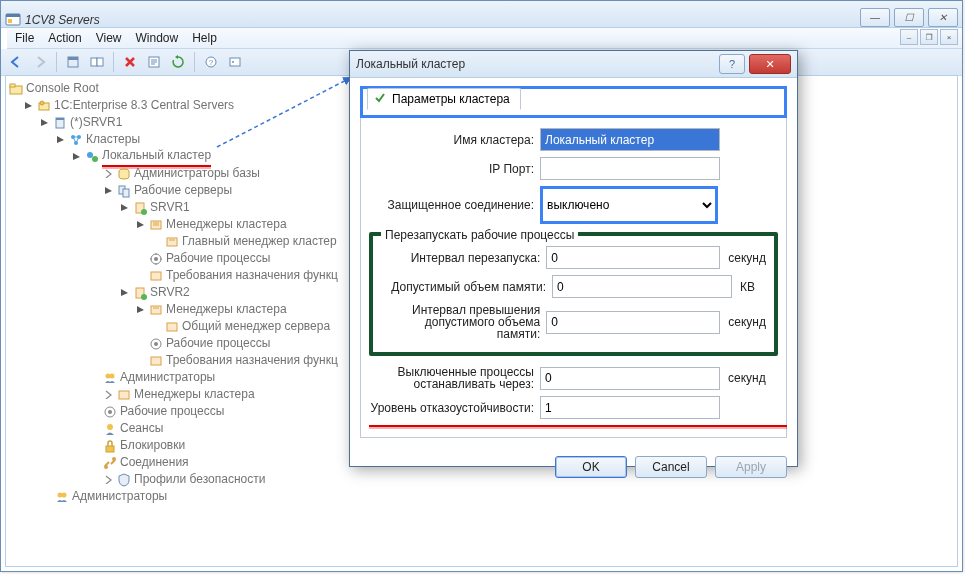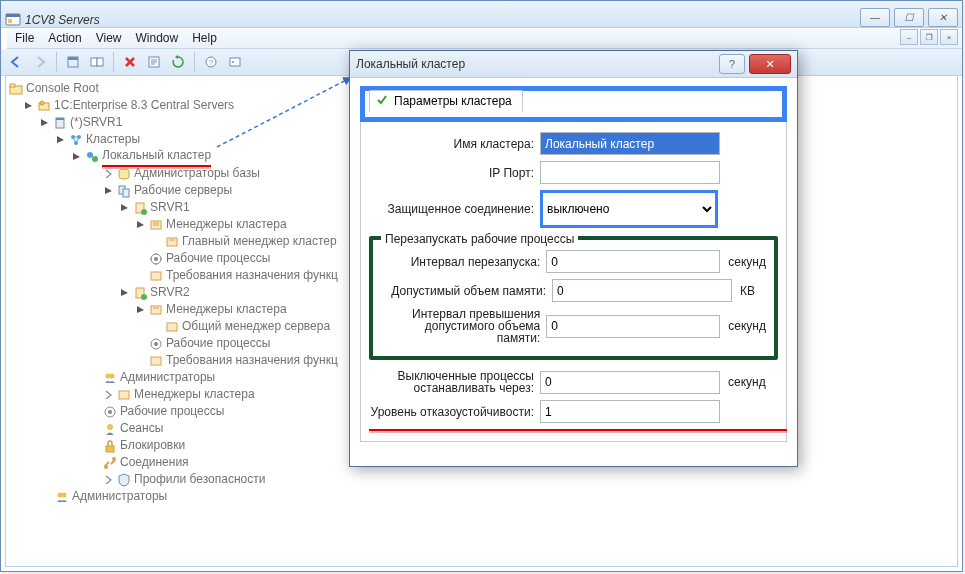--- a/index.html
+++ b/index.html
@@ -122,21 +122,21 @@
   background:linear-gradient(#e06a64,#c33a32);
   border:1px solid #9e2a24;border-radius:3px;
   display:flex;align-items:center;justify-content:center;color:#fff;font-size:11px;
   margin-left:4px;cursor:pointer;
 }
 .dlg-help{
   width:24px;height:18px;border:1px solid #8aa8c7;border-radius:3px;background:linear-gradient(#f4f8fc,#dbe8f6);
   display:flex;align-items:center;justify-content:center;color:#4a6a8e;font-size:11px;margin-left:4px;cursor:pointer;
 }
 .dlg-body{ padding:8px 10px 10px 10px;}
-.tab-holder{ border:5px solid #3b82f6; height:26px; position:relative;padding-left:35px;}
+.tab-holder{ border:3px solid #3b82f6; height:26px; position:relative;padding-left:35px;}
 .tab {
   position:absolute; top:-1px; left:4px;
   background:#fff;border:1px solid #bfcad6;border-bottom:1px solid #fff;
   padding:3px 10px 3px 6px;
   display:flex;align-items:center;
   border-radius:2px 2px 0 0;
   font-size:12px;
 }
 .tab .tab-icon{width:14px;height:14px;margin-right:4px;}
 .tab-panel {
@@ -648,13 +648,18 @@
         <input class="finput" value="0" style="">
         <div class="funit">секунд</div>
       </div>
       <div class="frow">
         <div class="flabel">Уровень отказоустойчивости:</div>
         <input class="finput" value="1" style="">
       </div>
       <div style="margin-left:0px;margin-top:-2px;height:2px;width:418px" class="underline-red"></div>
     </div>
   </div>
+  <div class="dlg-buttons">
+    <button class="dbtn default">OK</button>
+    <button class="dbtn">Cancel</button>
+    <button class="dbtn disabled">Apply</button>
+  </div>
 </div>
 
 </body></html>

